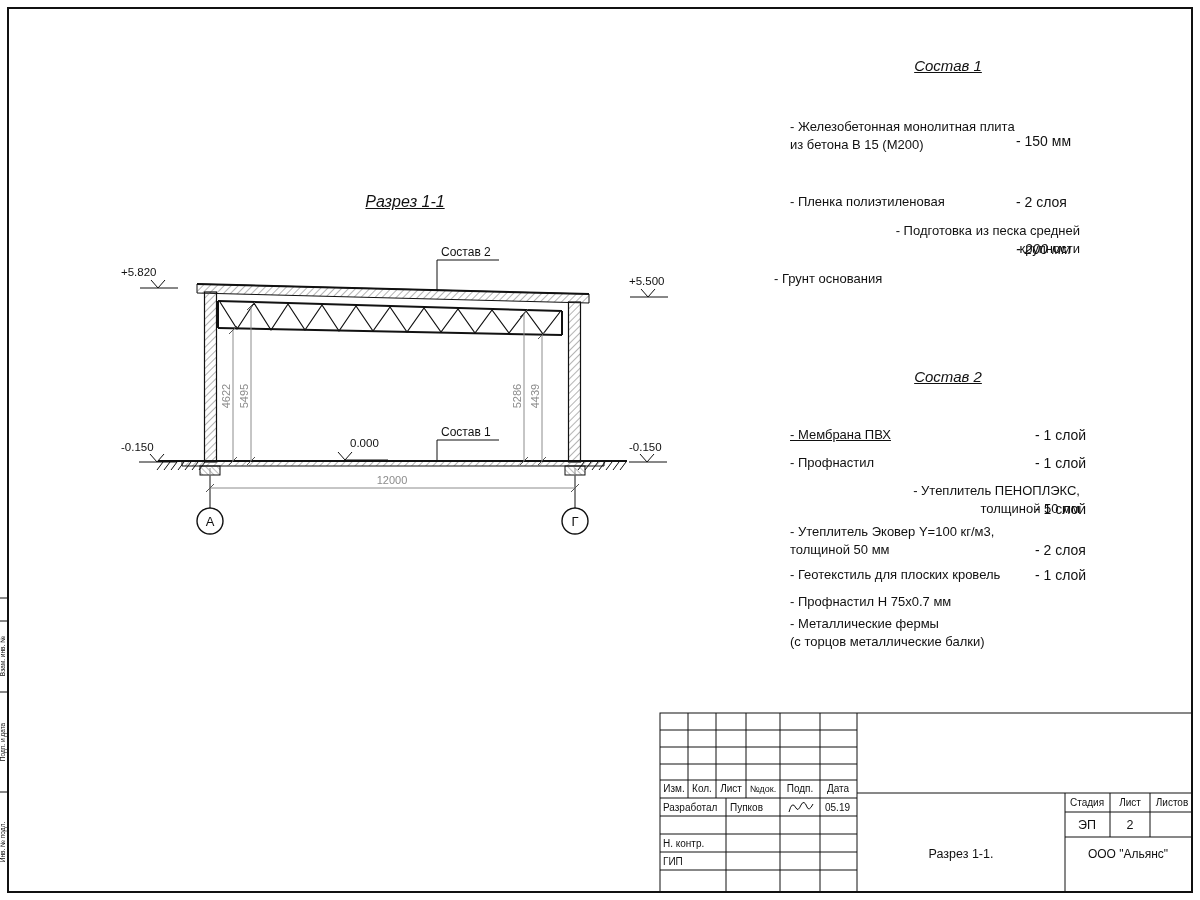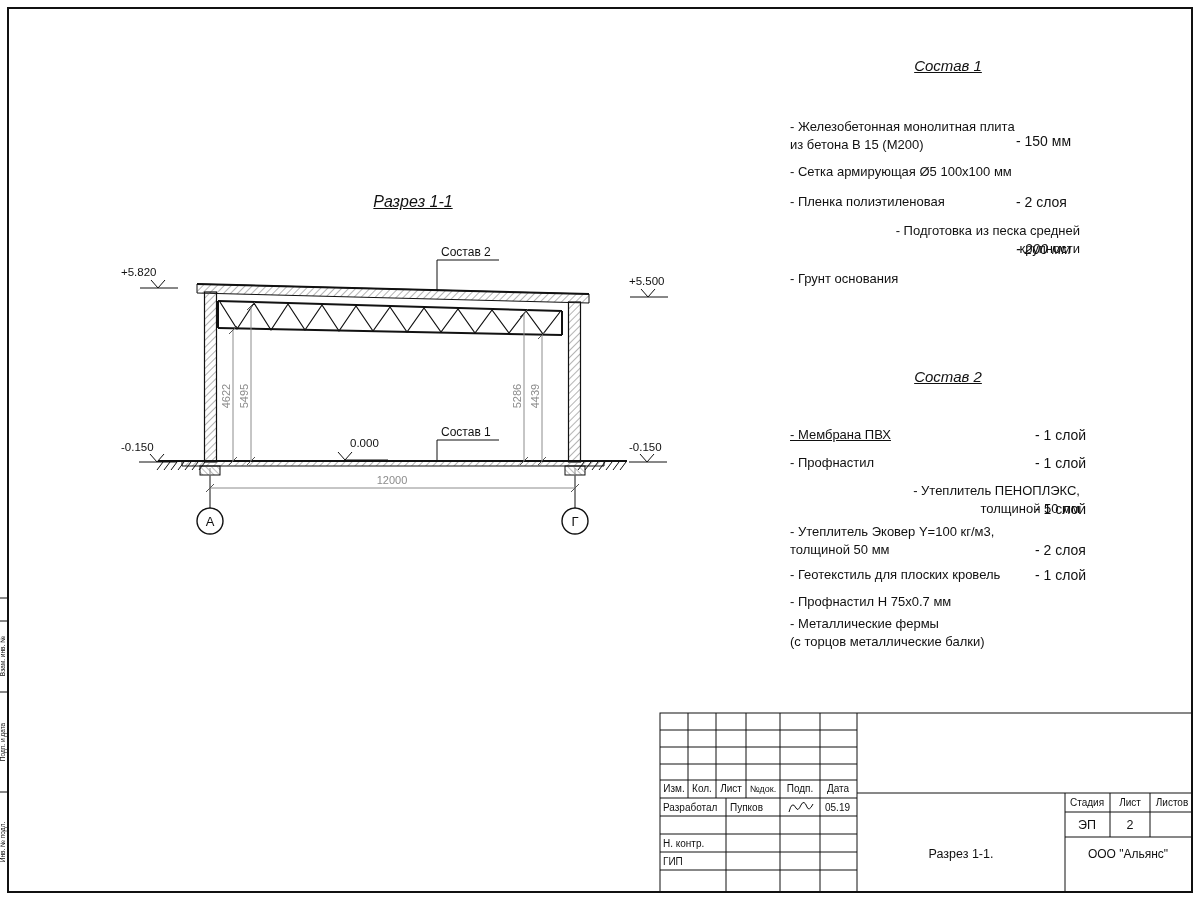--- a/index.html
+++ b/index.html
@@ -171,33 +171,32 @@
 
     <text class="tb-h" x="1087" y="806">Стадия</text>
     <text class="tb-h" x="1130" y="806">Лист</text>
     <text class="tb-h" x="1172" y="806">Листов</text>
     <text class="tb-b" x="1087" y="829">ЭП</text>
     <text class="tb-b" x="1130" y="829">2</text>
     <text class="tb-b" x="961" y="858">Разрез 1-1.</text>
     <text class="tb-b" x="1128" y="858" style="font-size:12px">ООО "Альянс"</text>
   </svg>
 
-  <div class="t-abs sec-title" style="left:358px;top:193px;width:110px;">Разрез 1-1</div>
+  <div class="t-abs sec-title" style="left:350px;top:193px;width:110px;">Разрез 1-1</div>
 
   <div class="t-abs list-heading" style="left:898px;top:57px;">Состав 1</div>
   <div class="t-abs item" style="left:790px;top:118px;">- Железобетонная  монолитная плита
   из бетона В 15 (М200)</div>
   <div class="t-abs qty" style="left:1016px;top:132px;">- 150 мм</div>
-  <div class="t-abs item" style="left:790px;top:163px;">- Сетка армирующая Ø5 100x100 мм</div>
   <div class="t-abs item" style="left:790px;top:193px;">- Пленка полиэтиленовая</div>
   <div class="t-abs qty" style="left:1016px;top:193px;">- 2 слоя</div>
   <div class="t-abs item" style="left:790px;top:222px;text-align:right;">- Подготовка из песка средней
   крупности</div>
   <div class="t-abs qty" style="left:1016px;top:240px;font-style:italic;">- 200 мм</div>
-  <div class="t-abs item" style="left:790px;top:270px;">- Грунт основания</div>
+  <div class="t-abs item" style="left:774px;top:270px;">- Грунт основания</div>
 
   <div class="t-abs list-heading" style="left:898px;top:368px;">Состав 2</div>
   <div class="t-abs item" style="left:790px;top:426px;text-decoration:underline;">- Мембрана ПВХ</div>
   <div class="t-abs qty" style="left:1035px;top:426px;">- 1 слой</div>
   <div class="t-abs item" style="left:790px;top:454px;">- Профнастил</div>
   <div class="t-abs qty" style="left:1035px;top:454px;">- 1 слой</div>
   <div class="t-abs item" style="left:790px;top:482px;text-align:right;">- Утеплитель ПЕНОПЛЭКС,
   толщиной 50 мм</div>
   <div class="t-abs qty" style="left:1035px;top:500px;">- 1 слой</div>
   <div class="t-abs item" style="left:790px;top:523px;">- Утеплитель Эковер Y=100 кг/м3,

